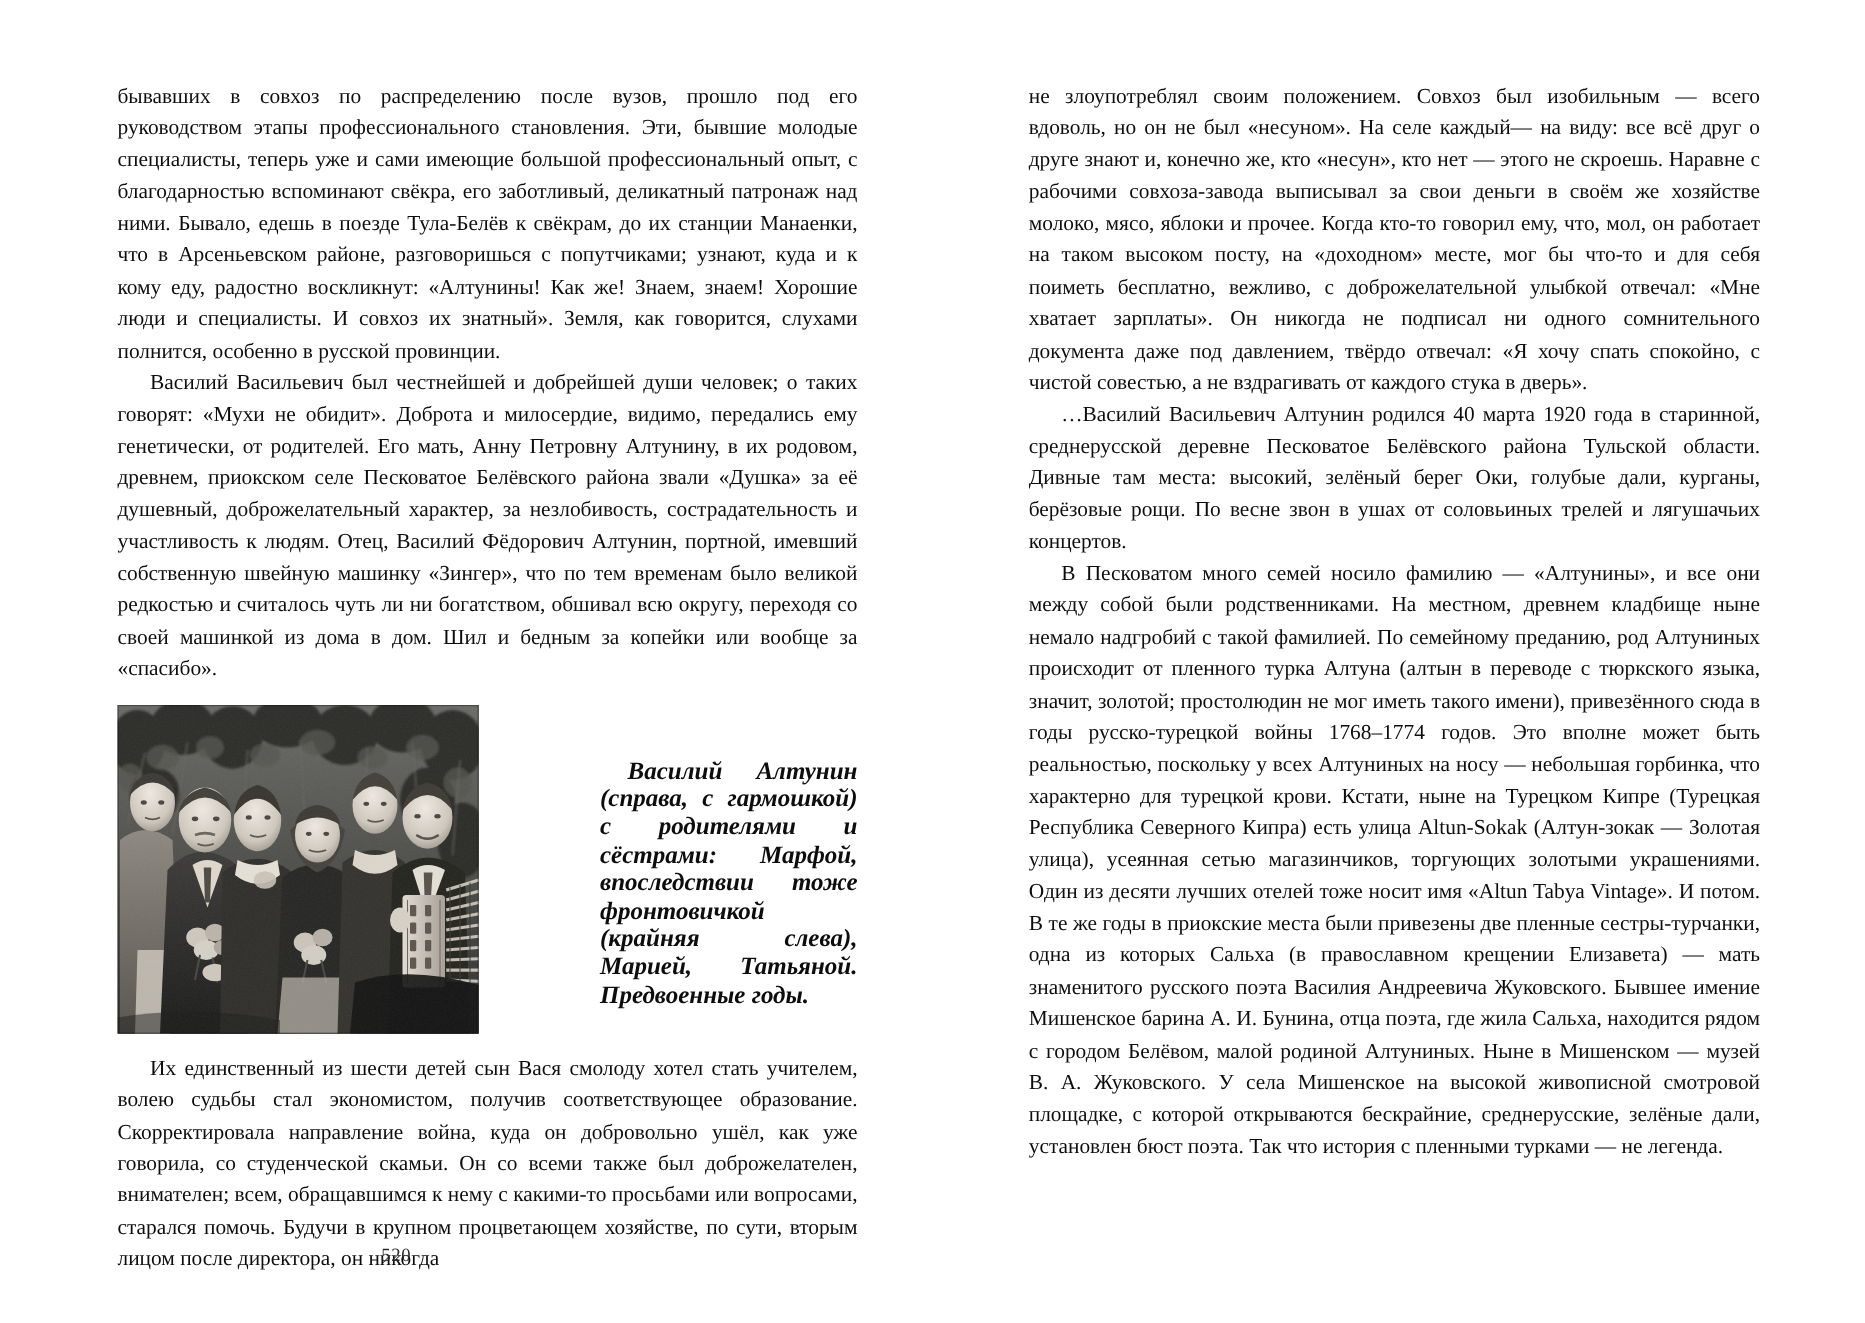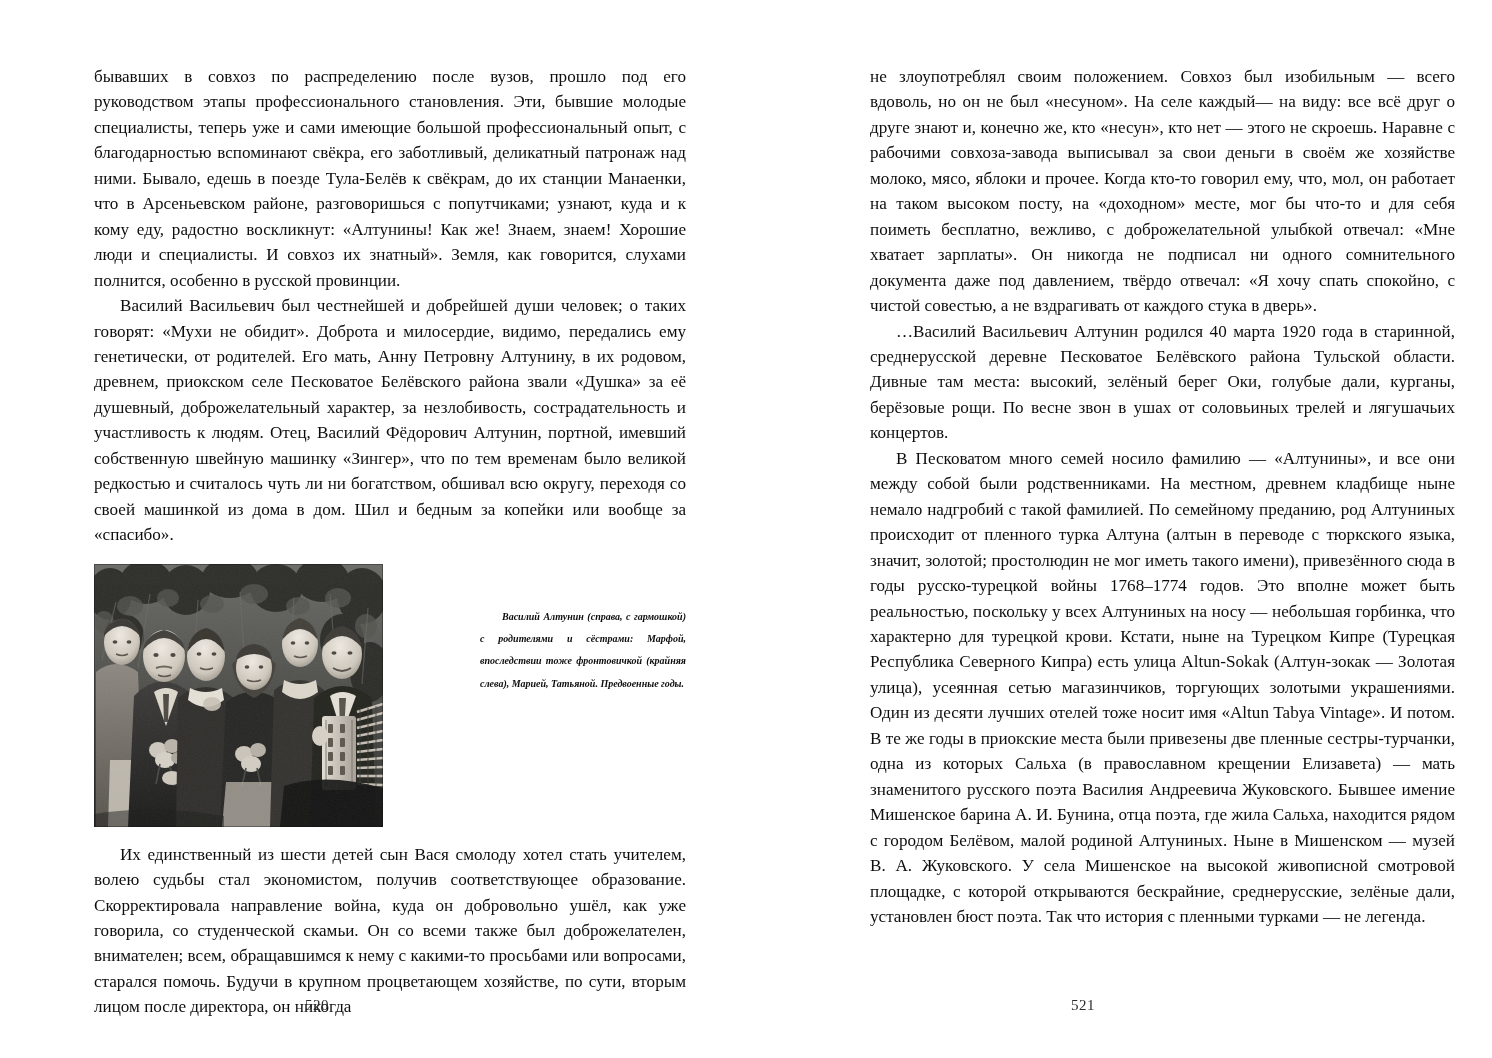--- a/index.html
+++ b/index.html
@@ -35,21 +35,21 @@
   .textblock {
     position: absolute;
     top: 64px;
     font-size: 17.1px;
     line-height: 25.45px;
     text-align: justify;
     text-justify: inter-word;
     hyphens: manual;
   }
   .page-left .textblock  { left: 94px; width: 592px; }
-  .page-right .textblock { left: 823px; width: 585px; margin-left: 47px; }
+  .page-right .textblock { left: 823px; width: 585px; }
   .page-right .textblock { left: 77px; }
 
   p.para {
     margin: 0;
     text-indent: 26px;
     text-align: justify;
   }
   p.para.cont { text-indent: 0; }
 
   
@@ -69,21 +69,21 @@
   }
   .photo-frame svg { display: block; width: 289px; height: 263px; }
 
   .caption {
     position: absolute;
     left: 386px;
     top: 46px;
     width: 206px;
     font-style: italic;
     font-weight: bold;
-    font-size: 10px;
+    font-size: 20px;
     line-height: 22.4px;
     text-align: justify;
     text-indent: 22px;
   }
 
   
   .folio {
     position: absolute;
     top: 997px;
     width: 100%;
@@ -327,16 +327,15 @@
     <div class="folio">520</div>
   </div>
 
   <div class="page page-right">
     <div class="textblock">
       <p class="para cont">не злоупотреблял своим положением. Совхоз был изобильным — всего вдоволь, но он не был «несуном». На селе каждый— на виду: все всё друг о друге знают и, конечно же, кто «несун», кто нет — этого не скроешь. Наравне с рабочими совхоза-завода выписывал за свои деньги в своём же хозяйстве молоко, мясо, яблоки и прочее. Когда кто-то говорил ему, что, мол, он работает на таком высоком посту, на «доходном» месте, мог бы что-то и для себя поиметь бесплатно, вежливо, с доброжелательной улыбкой отвечал: «Мне хватает зарплаты». Он никогда не подписал ни одного сомнительного документа даже под давлением, твёрдо отвечал: «Я хочу спать спокойно, с чистой совестью, а не вздрагивать от каждого стука в дверь».</p>
       <p class="para">…Василий Васильевич Алтунин родился 40 марта 1920 года в старинной, среднерусской деревне Песковатое Белёвского района Тульской области. Дивные там места: высокий, зелёный берег Оки, голубые дали, курганы, берёзовые рощи. По весне звон в ушах от соловьиных трелей и лягушачьих концертов.</p>
       <p class="para">В Песковатом много семей носило фамилию — «Алтунины», и все они между собой были родственниками. На местном, древнем кладбище ныне немало надгробий с такой фамилией. По семейному преданию, род Алтуниных происходит от пленного турка Алтуна (алтын в переводе с тюркского языка, значит, золотой; простолюдин не мог иметь такого имени), привезённого сюда в годы русско-турецкой войны 1768–1774 годов. Это вполне может быть реальностью, поскольку у всех Алтуниных на носу — небольшая горбинка, что характерно для турецкой крови. Кстати, ныне на Турецком Кипре (Турецкая Республика Северного Кипра) есть улица Altun-Sokak (Алтун-зокак — Золотая улица), усеянная сетью магазинчиков, торгующих золотыми украшениями. Один из десяти лучших отелей тоже носит имя «Altun Tabya Vintage». И потом. В те же годы в приокские места были привезены две пленные сестры-турчанки, одна из которых Сальха (в православном крещении Елизавета) — мать знаменитого русского поэта Василия Андреевича Жуковского. Бывшее имение Мишенское барина А. И. Бунина, отца поэта, где жила Сальха, находится рядом с городом Белёвом, малой родиной Алтуниных. Ныне в Мишенском — музей В. А. Жуковского. У села Мишенское на высокой живописной смотровой площадке, с которой открываются бескрайние, среднерусские, зелёные дали, установлен бюст поэта. Так что история с пленными турками — не легенда.</p>
     </div>
 
-    <div class="folio">521</div>
   </div>
 
 </div>
 
 </body></html>

